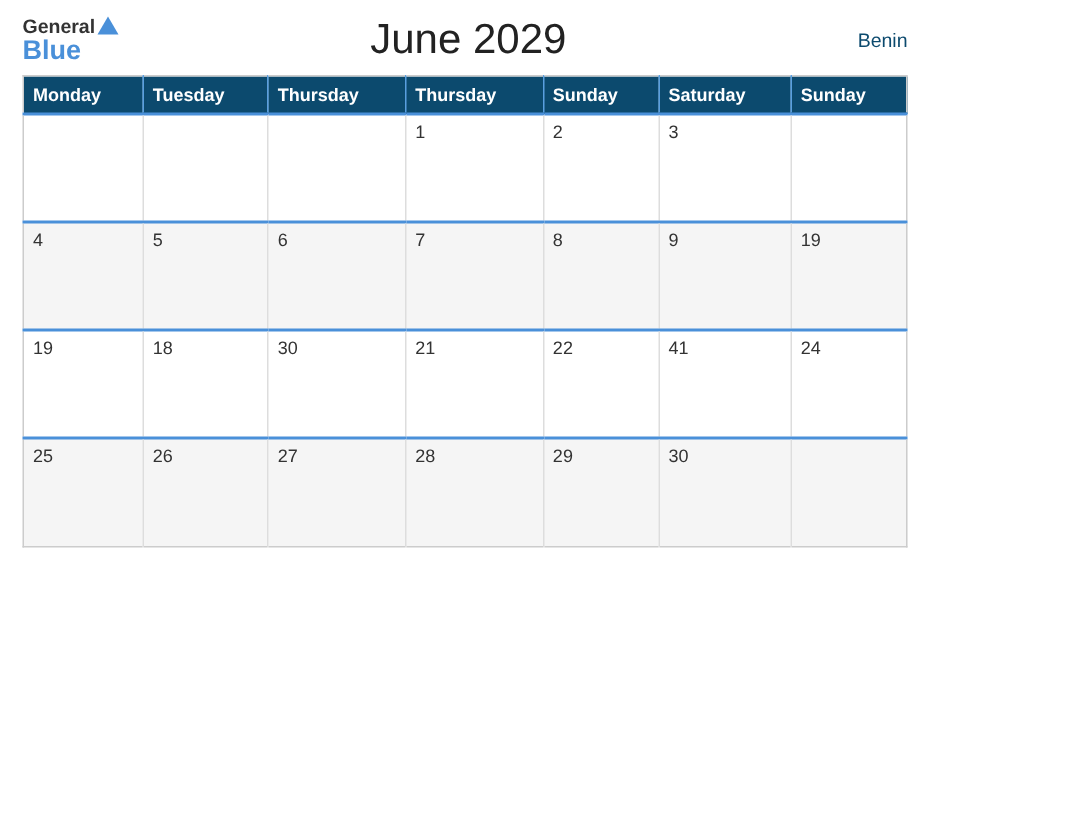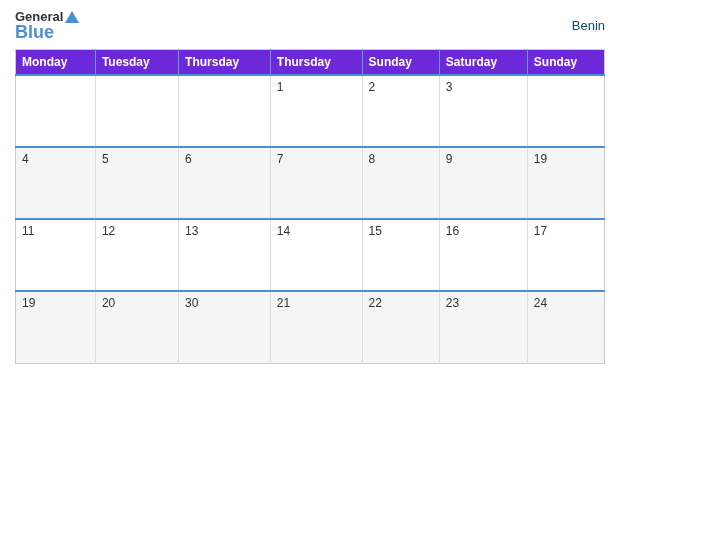--- a/index.html
+++ b/index.html
@@ -64,21 +64,21 @@
       color: #0c4a6e;
       text-align: right;
       min-width: 60px;
     }
     .calendar {
       width: 100%;
       border-collapse: collapse;
       border: 1px solid #ccc;
     }
     .calendar thead tr th {
-      background: #6d28d9;
+      background: #0c4a6e;
       color: #fff;
       font-size: 12px;
       font-weight: bold;
       padding: 5px 6px;
       text-align: left;
       border-right: 1px solid #5a9fdf;
     }
     .calendar thead tr th:last-child {
       border-right: none;
       margin-top: 30px;
@@ -111,20 +111,21 @@
 
 <div class="page">
   <div class="header">
     <div class="logo">
       <div class="logo-row">
         <span class="logo-general">General</span>
         <span class="logo-triangle"></span>
       </div>
       <span class="logo-blue">Blue</span>
     </div>
+    <h1 class="title">June 2029</h1>
     <div class="country">Benin</div>
   </div>
 
   <table class="calendar">
     <thead>
       <tr>
         <th>Monday</th>
         <th>Tuesday</th>
         <th>Thursday</th>
         <th>Thursday</th>
@@ -146,32 +147,32 @@
         <tr>
           <td><span class="day-num">4</span></td>
           <td><span class="day-num">5</span></td>
           <td><span class="day-num">6</span></td>
           <td><span class="day-num">7</span></td>
           <td><span class="day-num">8</span></td>
           <td><span class="day-num">9</span></td>
           <td><span class="day-num">19</span></td>
         </tr>
         <tr>
-          <td><span class="day-num">11</span></td>
-          <td><span class="day-num">12</span></td>
-          <td><span class="day-num">13</span></td>
-          <td><span class="day-num">14</span></td>
-          <td><span class="day-num">15</span></td>
-          <td><span class="day-num">16</span></td>
-          <td><span class="day-num">17</span></td>
-        </tr>
-        <tr>
           <td><span class="day-num">19</span></td>
-          <td><span class="day-num">20</span></td>
+          <td><span class="day-num">18</span></td>
           <td><span class="day-num">30</span></td>
           <td><span class="day-num">21</span></td>
           <td><span class="day-num">22</span></td>
-          <td><span class="day-num">23</span></td>
+          <td><span class="day-num">41</span></td>
           <td><span class="day-num">24</span></td>
+        </tr>
+        <tr>
+          <td><span class="day-num">25</span></td>
+          <td><span class="day-num">26</span></td>
+          <td><span class="day-num">27</span></td>
+          <td><span class="day-num">28</span></td>
+          <td><span class="day-num">29</span></td>
+          <td><span class="day-num">30</span></td>
+          <td></td>
         </tr>
       </tbody>
   </table>
 </div>
 
 </body></html>

